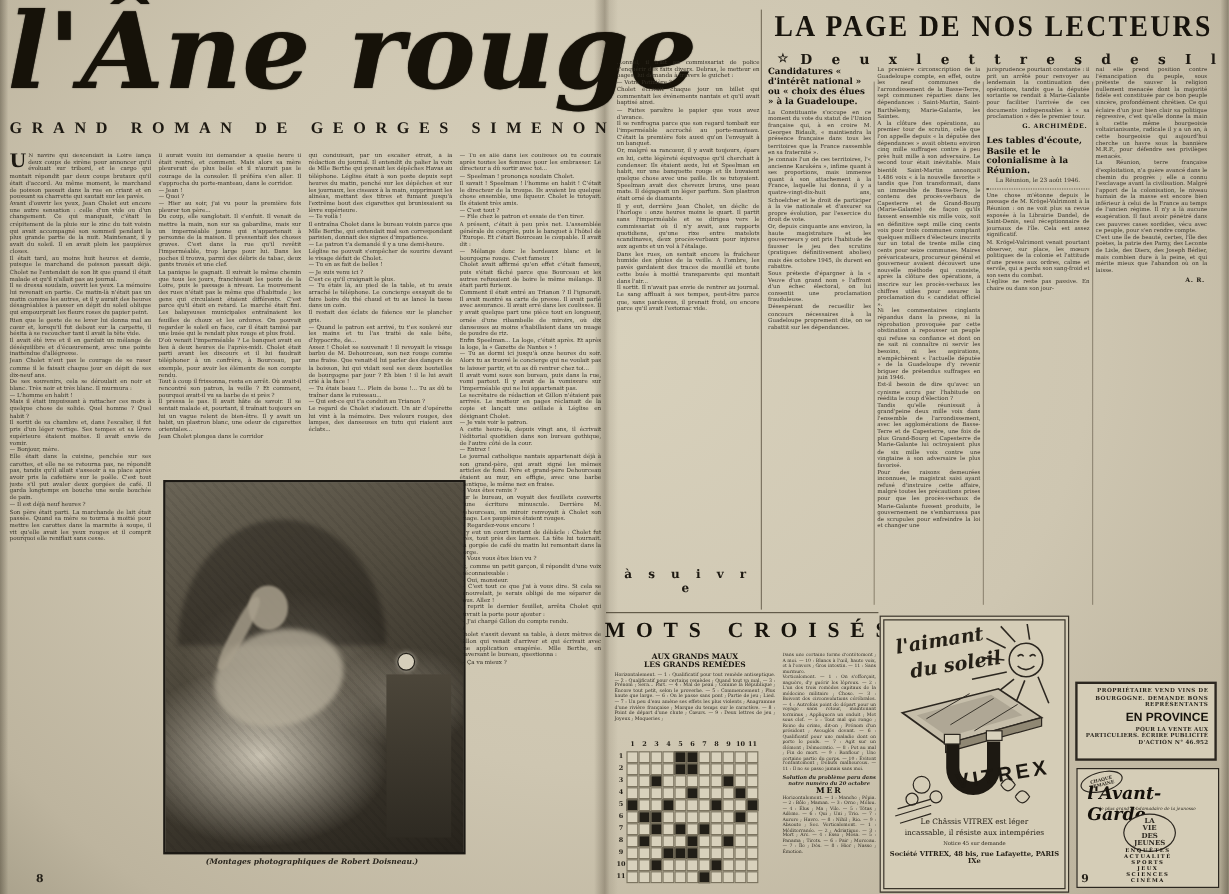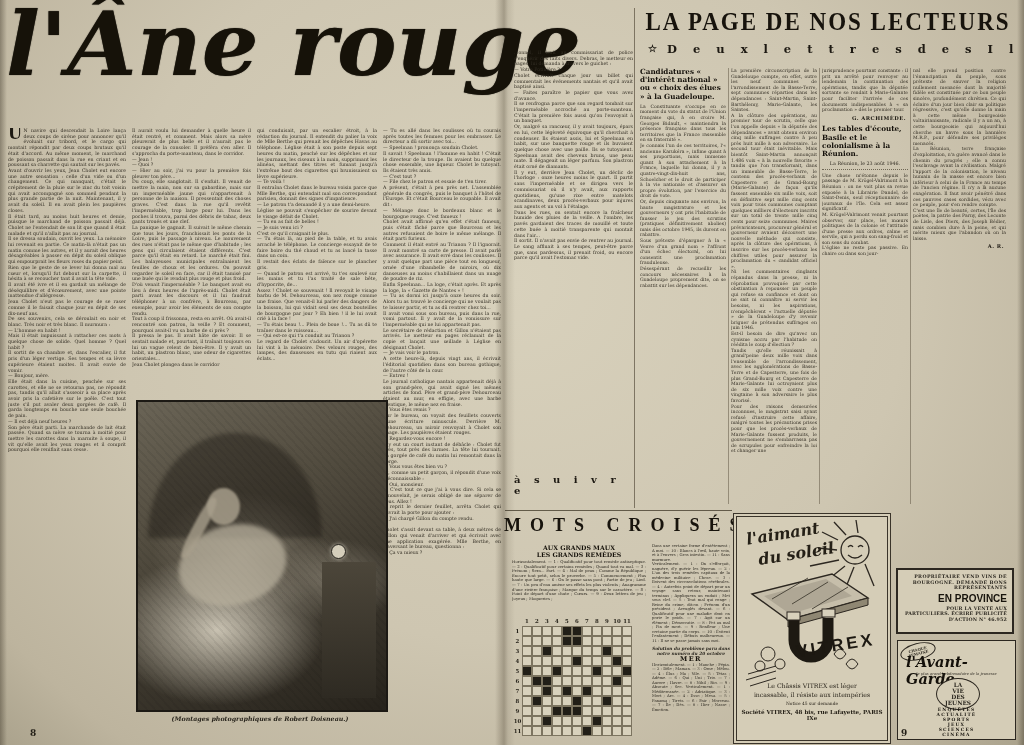--- a/index.html
+++ b/index.html
@@ -23,21 +23,21 @@
     letter-spacing:8px;color:#1d1912;white-space:nowrap;}
   .ncol{font-size:4.7px;line-height:5.7px;text-align:justify;white-space:pre-line;
     overflow:hidden;color:#332e24;}
   .ncol1{left:8px;top:128px;width:118px;height:604px;}
   .ncol2{left:132px;top:128px;width:119px;height:268px;}
   .ncol3{left:257px;top:128px;width:120px;height:268px;}
   .ncol4{left:383px;top:128px;width:118px;height:604px;}
   .ncol5{left:514px;top:50px;width:119px;height:416px;}
   .dropcap::first-letter{float:left;font-size:16px;line-height:11.5px;font-weight:bold;
     padding-right:1.5px;color:#1d1912;}
-  .a-suivre{left:514px;top:474px;width:119px;text-align:left;font-size:10px;
+  .a-suivre{left:514px;top:474px;width:119px;text-align:center;font-size:10px;
     font-weight:bold;letter-spacing:5px;color:#1d1912;}
   .photo{left:136px;top:400px;width:248px;height:308px;border:2px solid #1c1914;
     overflow:hidden;
     background:
       repeating-linear-gradient(48deg,rgba(0,0,0,.06) 0 2px,rgba(0,0,0,0) 2px 6px),
       radial-gradient(90px 60px at 80% 58%, rgba(196,188,170,.45), rgba(196,188,170,0) 70%),
       radial-gradient(150px 105px at 32% 74%, rgba(216,209,192,.9), rgba(216,209,192,0) 72%),
       radial-gradient(120px 85px at 42% 50%, rgba(160,152,136,.65), rgba(160,152,136,0) 75%),
       linear-gradient(155deg,#6a6456 0%,#544e41 32%,#3c372d 65%,#27231c 100%);}
   .ph-headboard{position:absolute;left:4%;top:10%;width:70%;height:34%;
@@ -59,21 +59,21 @@
   .pageno-right{left:901px;top:728px;}
   
   .lect-border{left:634px;top:8px;width:1px;height:500px;background:rgba(90,80,62,.7);}
   .lect-title{left:638px;top:8px;width:380px;text-align:center;
     font-family:"Liberation Serif",serif;font-weight:bold;font-size:23px;
     letter-spacing:2px;color:#17130c;transform:scaleY(1.1);transform-origin:center top;
     white-space:nowrap;}
   .lect-sub{left:638px;top:42px;width:380px;text-align:center;font-weight:bold;
     font-size:11.5px;letter-spacing:6px;color:#1d1912;white-space:nowrap;}
   .lect-sub .star{letter-spacing:0;margin:0 10px;font-size:10px;vertical-align:1px;}
-  .lcol{position:absolute;top:68px;overflow:hidden;font-size:4.6px;line-height:5.6px;
+  .lcol{position:absolute;top:56px;overflow:hidden;font-size:4.6px;line-height:5.6px;
     text-align:justify;color:#332e24;}
   .lcolA{left:640px;width:86px;height:438px;}
   .lcolB{left:731px;width:86px;height:442px;}
   .lcolC{left:822px;width:86px;height:442px;}
   .lcolD{left:913px;width:93px;height:492px;}
   .ltext{white-space:pre-line;}
   .art-head{font-size:7.2px;line-height:8.2px;font-weight:bold;color:#15110b;
     margin-bottom:3px;text-align:left;}
   .sig{display:block;text-align:right;font-weight:bold;font-size:5.2px;
     letter-spacing:.5px;margin:3px 2px 4px 0;color:#1d1912;}
@@ -146,20 +146,21 @@
 </style>
 </head>
 <body>
 
 <div class="sheet">
   <div class="abs edgeL"></div>
   <div class="abs edgeR"></div>
   <div class="abs gutter"></div>
 
   <div class="abs masthead">l'Âne rouge</div>
+  <div class="abs masthead-sub">GRAND ROMAN DE GEORGES SIMENON</div>
 
   <div class="abs ncol ncol1 dropcap">UN navire qui descendait la Loire lança deux coups de sirène pour annoncer qu'il évoluait sur tribord, et le cargo qui montait répondit par deux coups brutaux qu'il était d'accord. Au même moment, le marchand de poisson passait dans la rue en criant et en poussant sa charrette qui sautait sur les pavés.
 Avant d'ouvrir les yeux, Jean Cholet eut encore une autre sensation : celle d'un vide ou d'un changement. Ce qui manquait, c'était le crépitement de la pluie sur le zinc du toit voisin qui avait accompagné son sommeil pendant la plus grande partie de la nuit. Maintenant, il y avait du soleil. Il en avait plein les paupières closes.
 Il était tard, au moins huit heures et demie, puisque le marchand de poisson passait déjà. Cholet ne l'entendait de son lit que quand il était malade et qu'il n'allait pas au journal.
 Il se dressa soudain, ouvrit les yeux. La mémoire lui revenait en partie. Ce matin-là n'était pas un matin comme les autres, et il y aurait des heures désagréables à passer en dépit du soleil oblique qui empourprait les fleurs roses du papier peint.
 Rien que le geste de se lever lui donna mal au cœur et, lorsqu'il fut debout sur la carpette, il hésita à se recoucher tant il avait la tête vide.
 Il avait été ivre et il en gardait un mélange de déséquilibre et d'écœurement, avec une pointe inattendue d'allégresse.
 Jean Cholet n'eut pas le courage de se raser comme il le faisait chaque jour en dépit de ses dix-neuf ans.
 De ses souvenirs, cela se déroulait en noir et blanc. Très noir et très blanc. Il murmura :
 — L'homme en habit !

